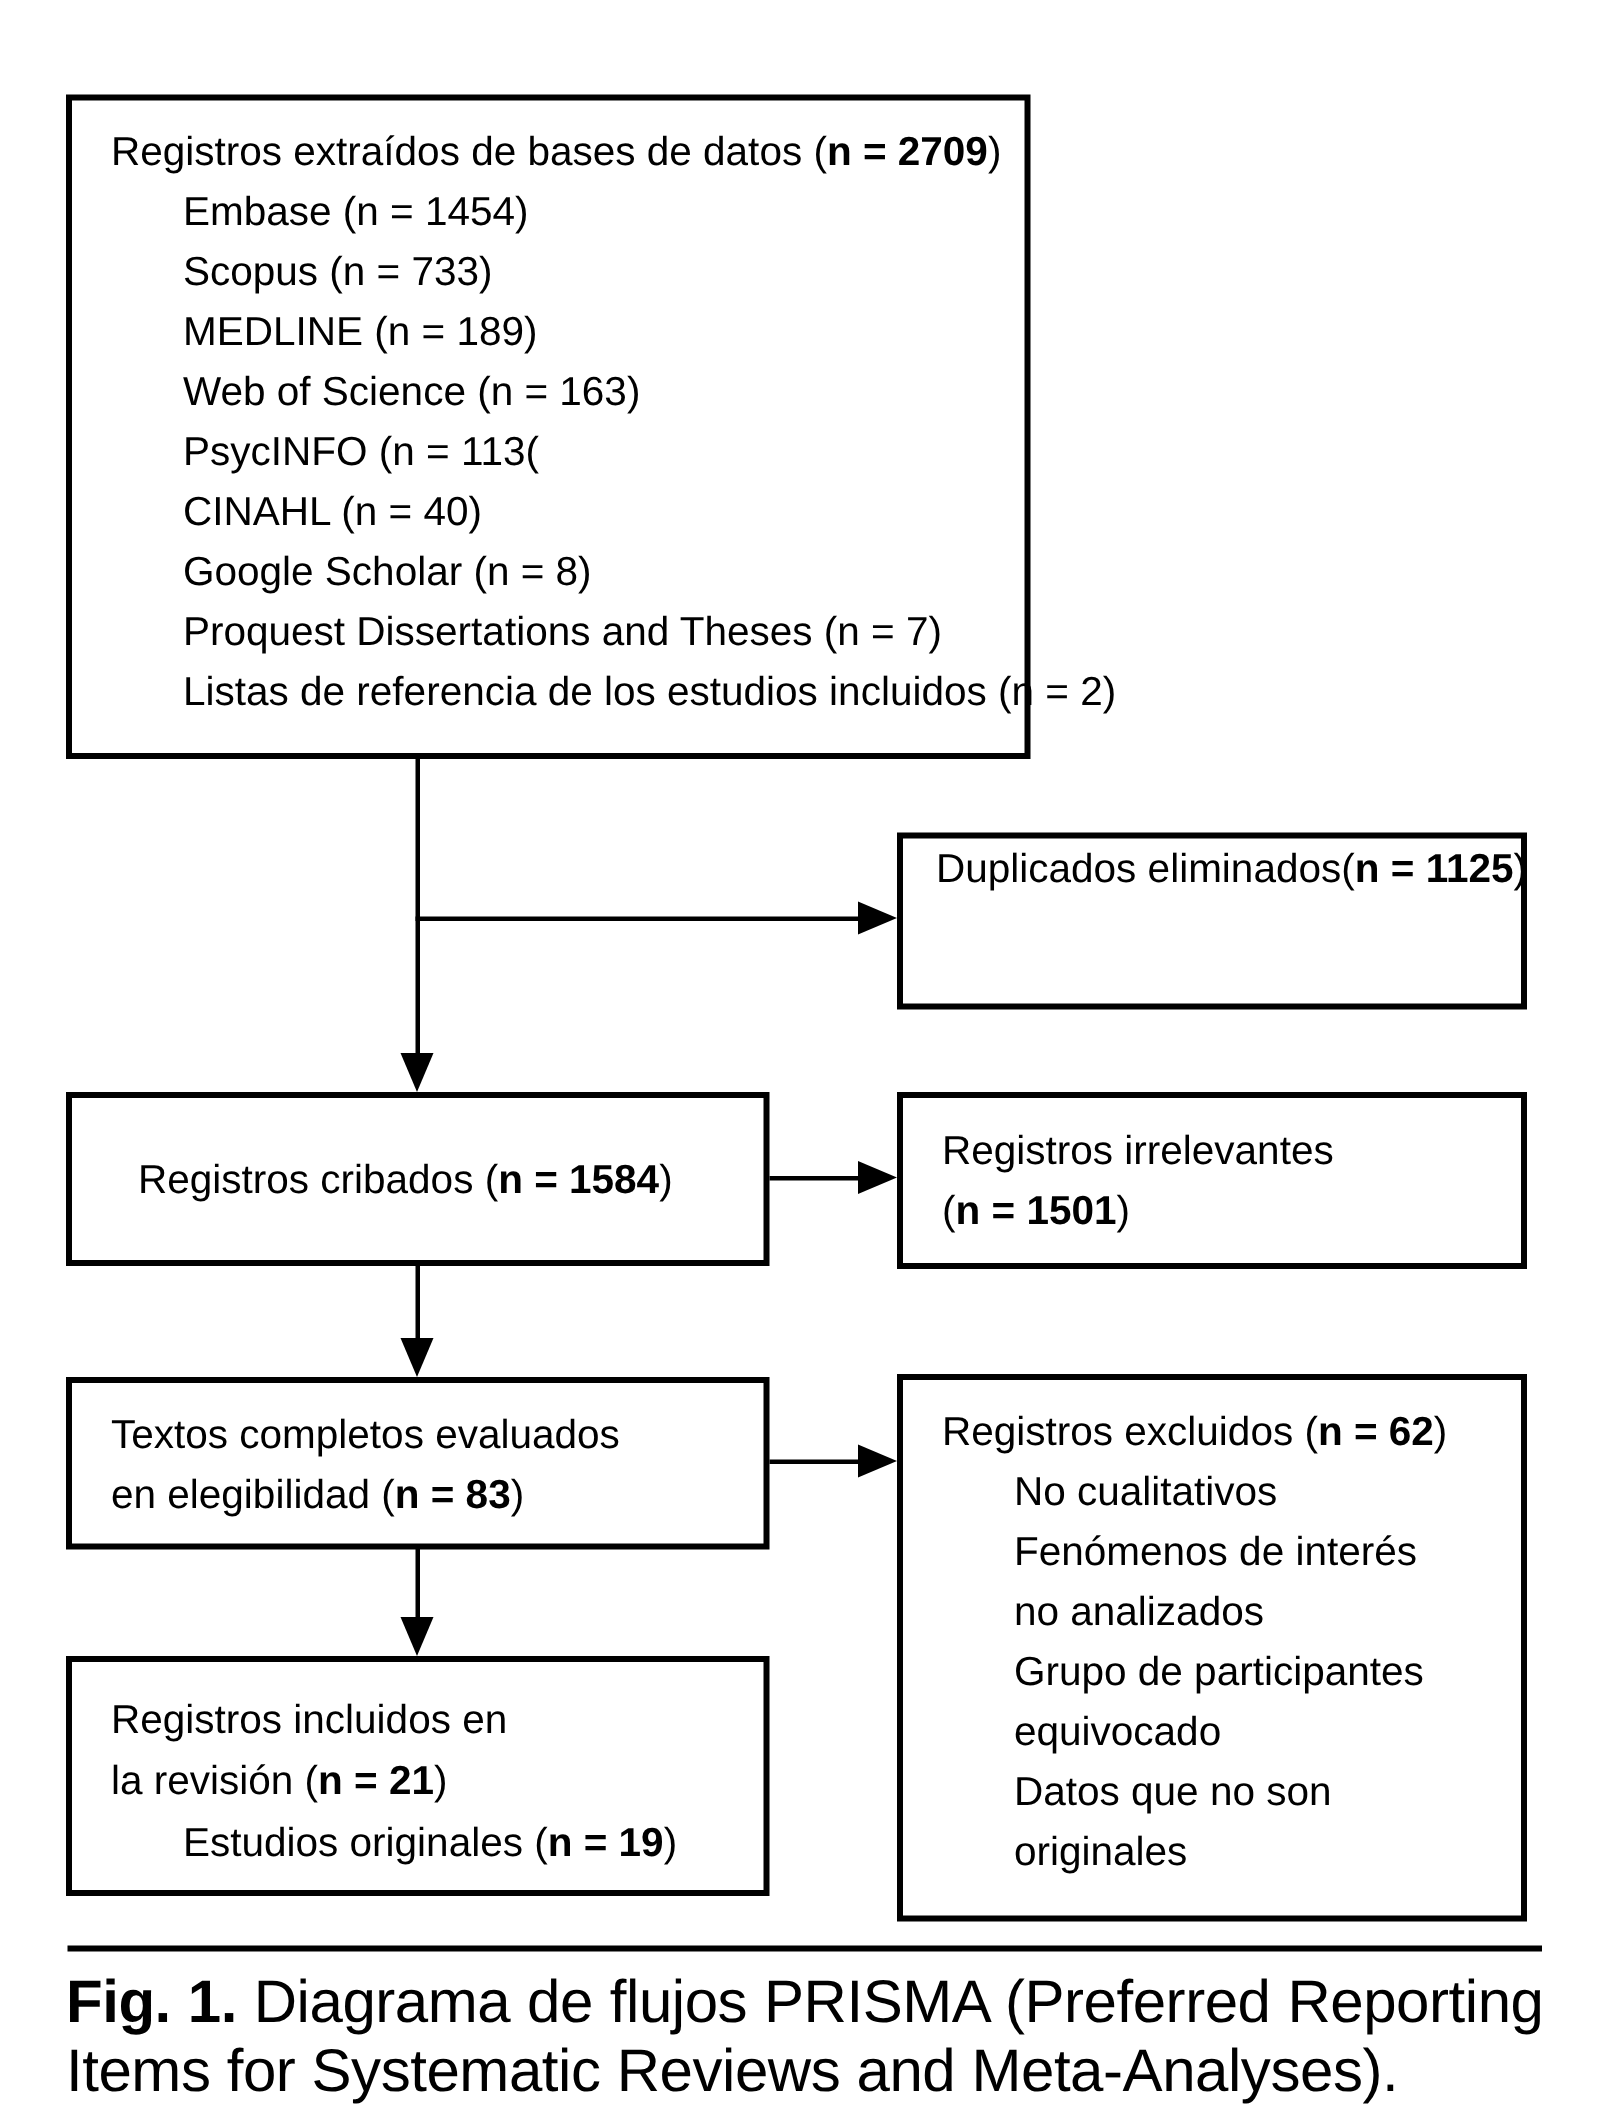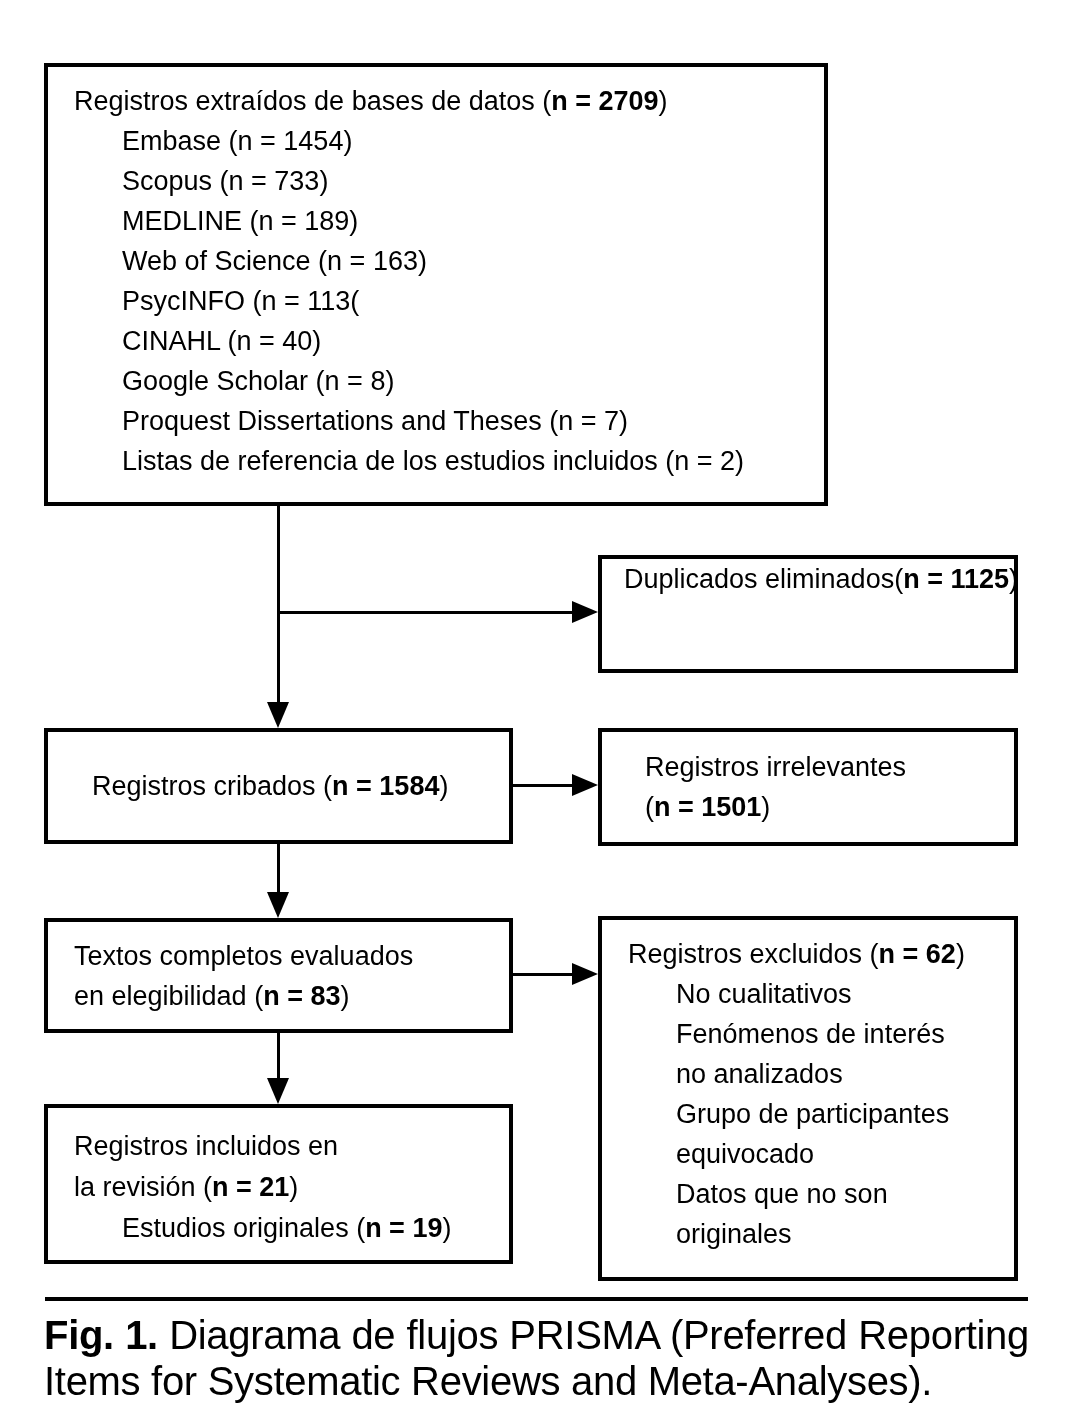--- a/index.html
+++ b/index.html
@@ -22,24 +22,24 @@
     border: 4px solid #000000;
     background: #ffffff;
     font-size: 27px;
     line-height: 40px;
     color: #000000;
   }
   .line { white-space: nowrap; }
   .indent { padding-left: 48px; }
   .b { font-weight: bold; }
 
-  #box-identification { left: 44px; top: 63px; width: 784px; height: 443px; padding: 14px 6px 12px 26px; }
+  #box-identification { left: 44px; top: 63px; width: 643px; height: 443px; padding: 14px 6px 12px 26px; }
   #box-duplicates    { left: 598px; top: 555px; width: 420px; height: 118px; display: flex; justify-content: center; padding-left: 26px; }
   #box-screened      { left: 44px;  top: 728px; width: 469px; height: 116px; display: flex; align-items: center; padding-left: 44px; }
-  #box-irrelevant    { left: 598px; top: 728px; width: 420px; height: 118px; display: flex; flex-direction: column; justify-content: center; padding-left: 43px; }
+  #box-irrelevant    { left: 598px; top: 728px; width: 420px; height: 118px; display: flex; flex-direction: column; justify-content: center; padding-left: 26px; }
   #box-fulltext      { left: 44px;  top: 918px; width: 469px; height: 115px; display: flex; flex-direction: column; justify-content: center; padding-left: 26px; }
   #box-excluded      { left: 598px; top: 916px; width: 420px; height: 365px; padding: 14px 6px 0 26px; }
   #box-included      { left: 44px;  top: 1104px; width: 469px; height: 160px; padding: 18px 0 0 26px; line-height: 41px; }
 
   .vline, .hline, .rule { position: absolute; background: #000000; }
   #v1 { left: 277px; top: 505px; width: 3px; height: 200px; }
   #h1 { left: 277px; top: 611px; width: 297px; height: 3px; }
   #v2 { left: 277px; top: 843px; width: 3px; height: 51px; }
   #h2 { left: 513px; top: 784px; width: 60px; height: 3px; }
   #v3 { left: 277px; top: 1032px; width: 3px; height: 48px; }

